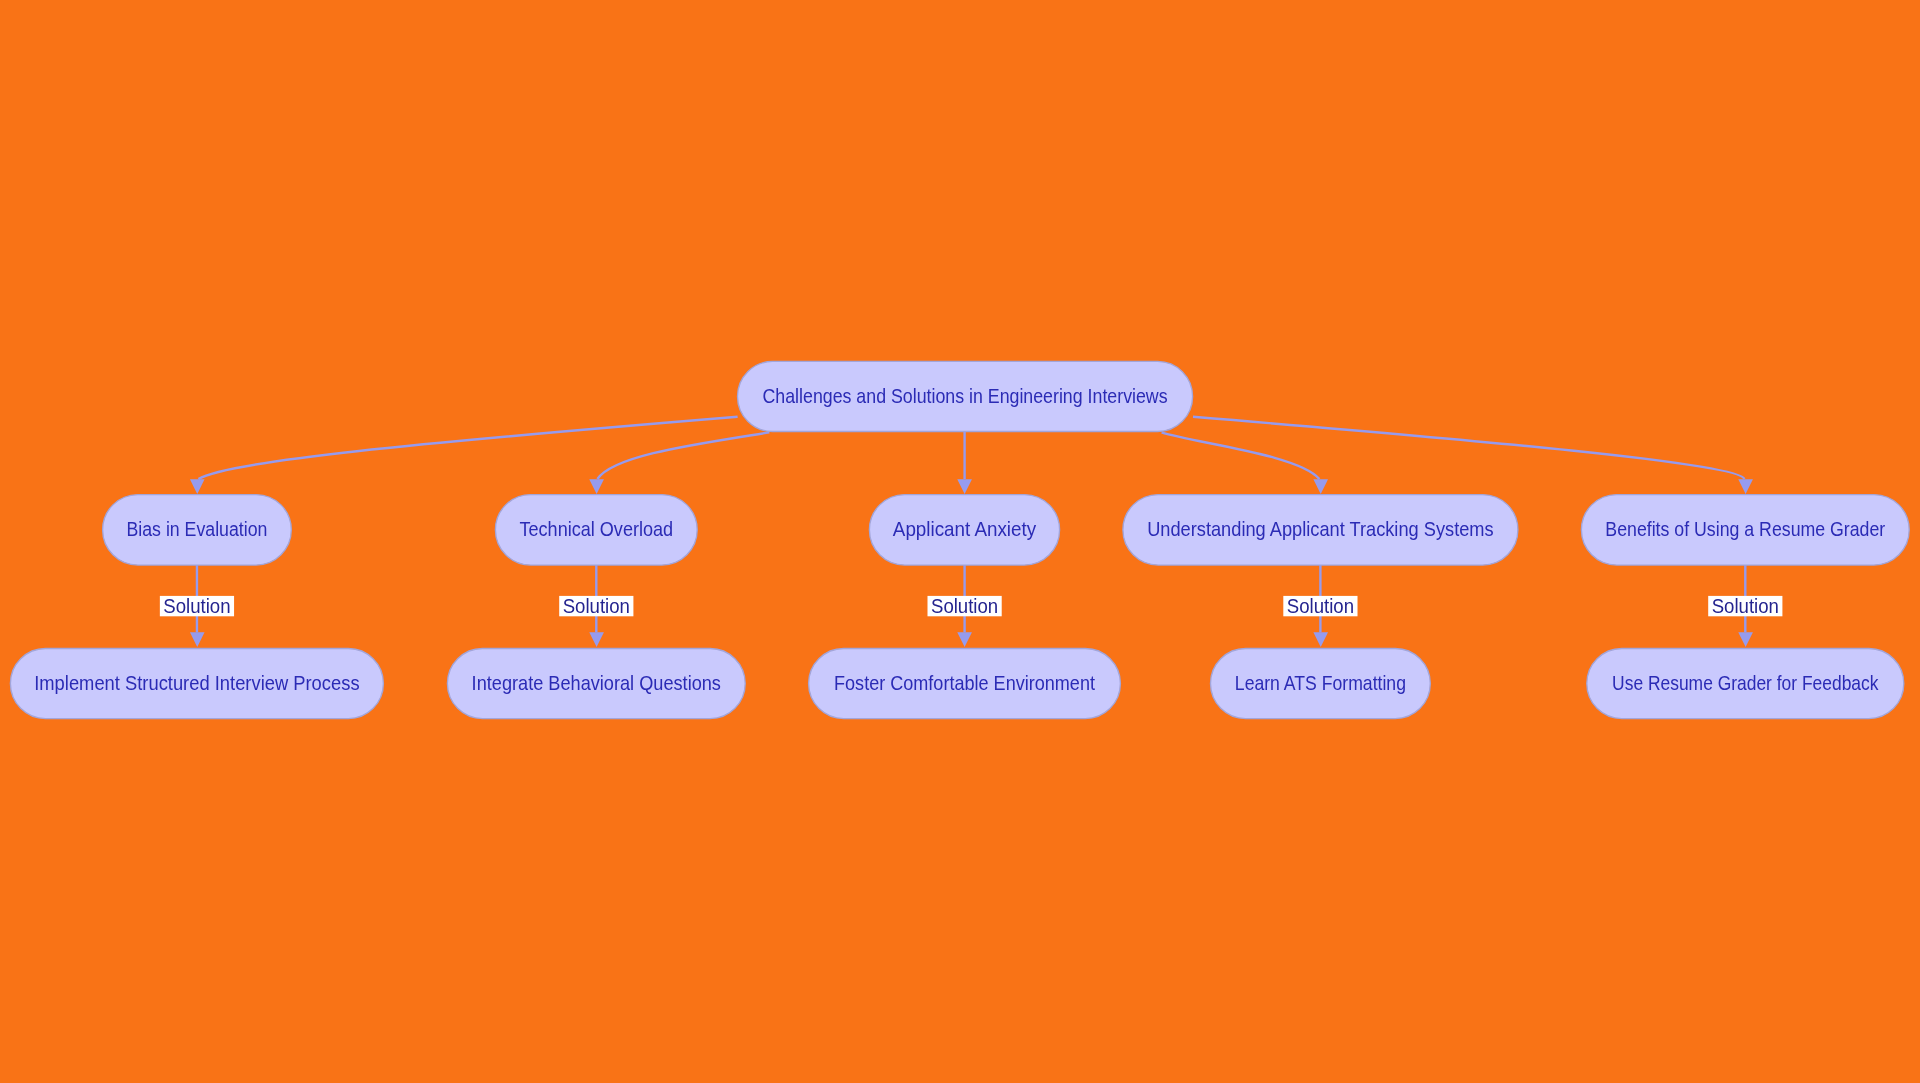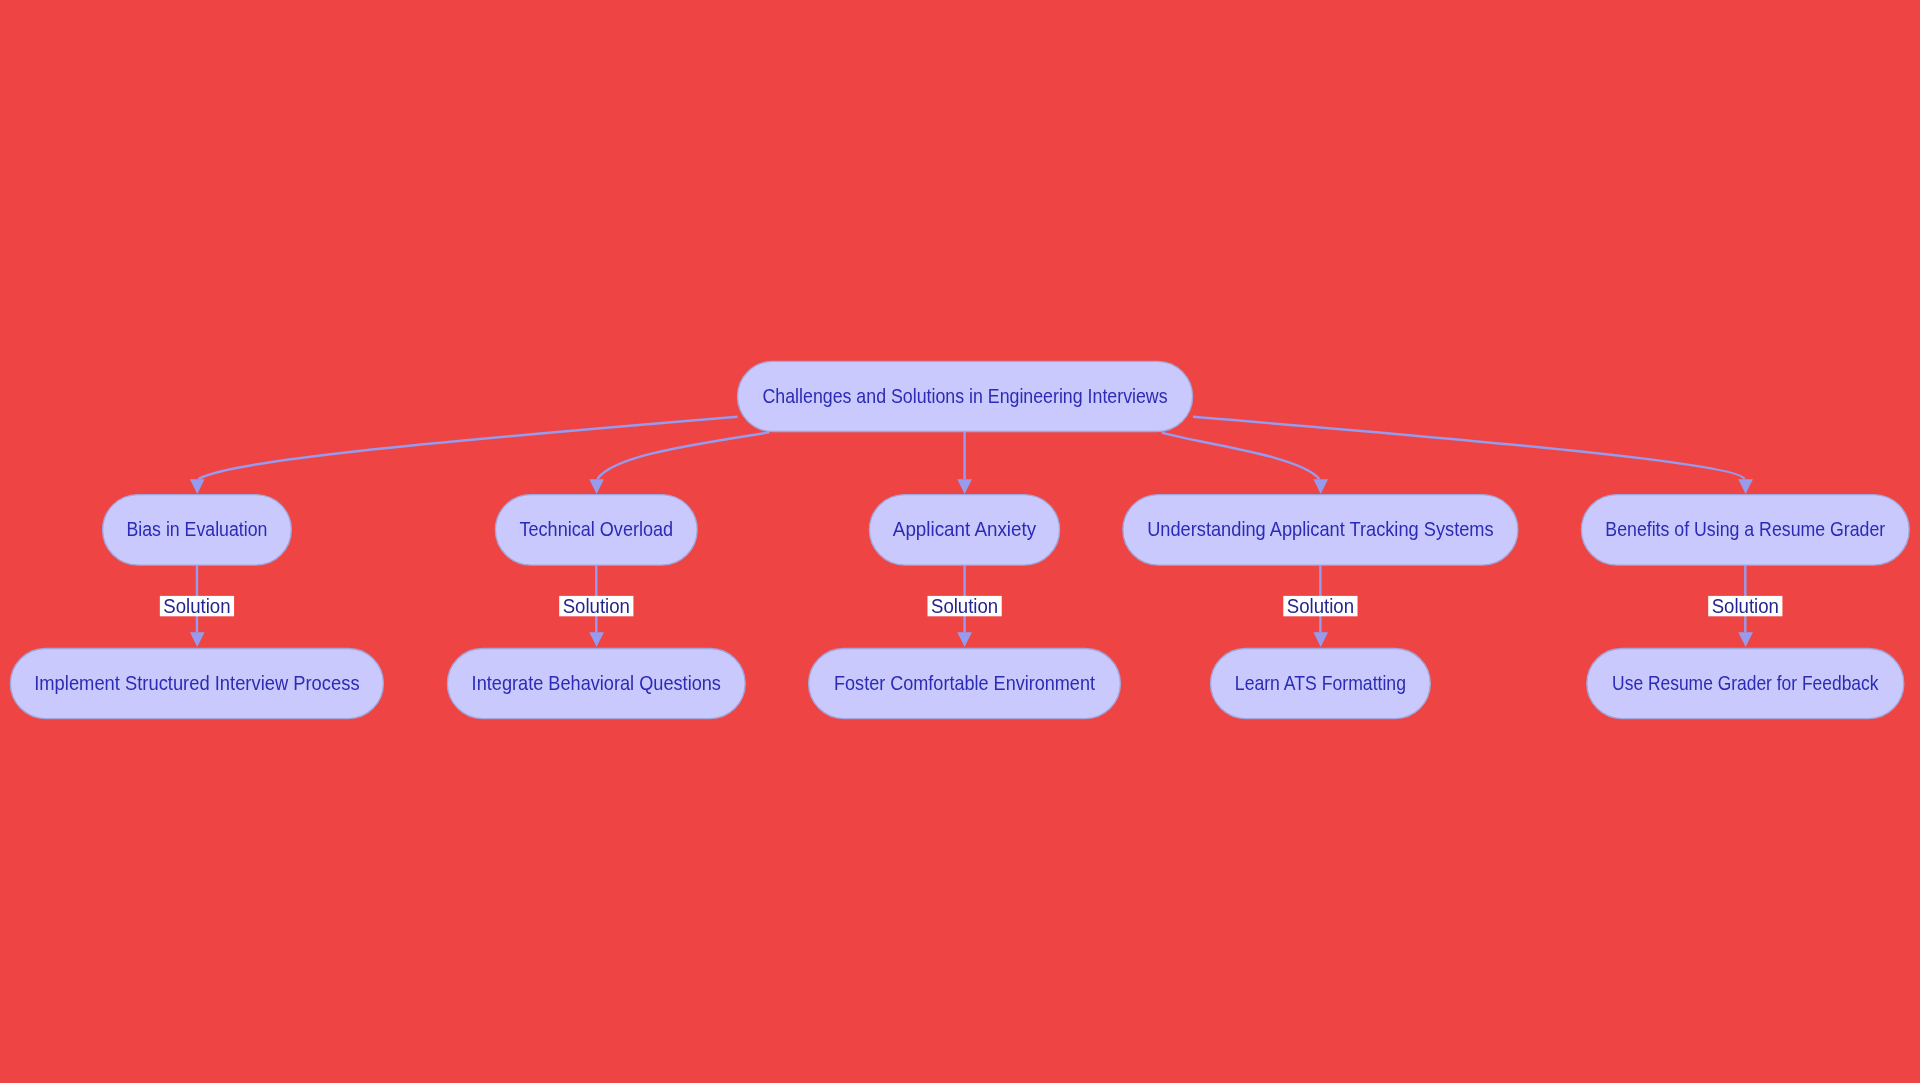--- a/index.html
+++ b/index.html
@@ -1,19 +1,19 @@
 <!DOCTYPE html>
 <html><head>
 <meta charset="utf-8">
 <title>Challenges and Solutions in Engineering Interviews</title>
 <style>
   html,body{margin:0;padding:0;background:#ffffff;}
   body{width:1920px;height:1083px;overflow:hidden;
        font-family:"Liberation Sans",sans-serif;}
-  #stage{position:relative;width:1920px;height:1083px;background:#ef4444;text-decoration:underline;}
+  #stage{position:relative;width:1920px;height:1083px;background:#f97316;text-decoration:underline;}
   svg.diagram{position:absolute;left:0;top:0;width:1920px;height:1083px;display:block;}
   .node-rect{fill:#c9c9fd;stroke:#a2a5da;stroke-width:1.35px;}
   .node-label{font-family:"Liberation Sans",sans-serif;font-size:20px;fill:#2b2bb5;
               text-anchor:middle;white-space:pre;}
   .edge-path{fill:none;stroke:#969bee;stroke-width:2.4px;stroke-linecap:butt;}
   .edge-arrow{fill:#969bee;stroke:none;}
   .edge-label-bg{fill:#ffffff;}
   .edge-label{font-family:"Liberation Sans",sans-serif;font-size:20px;fill:#24248f;
               text-anchor:middle;white-space:pre;}
 </style>

